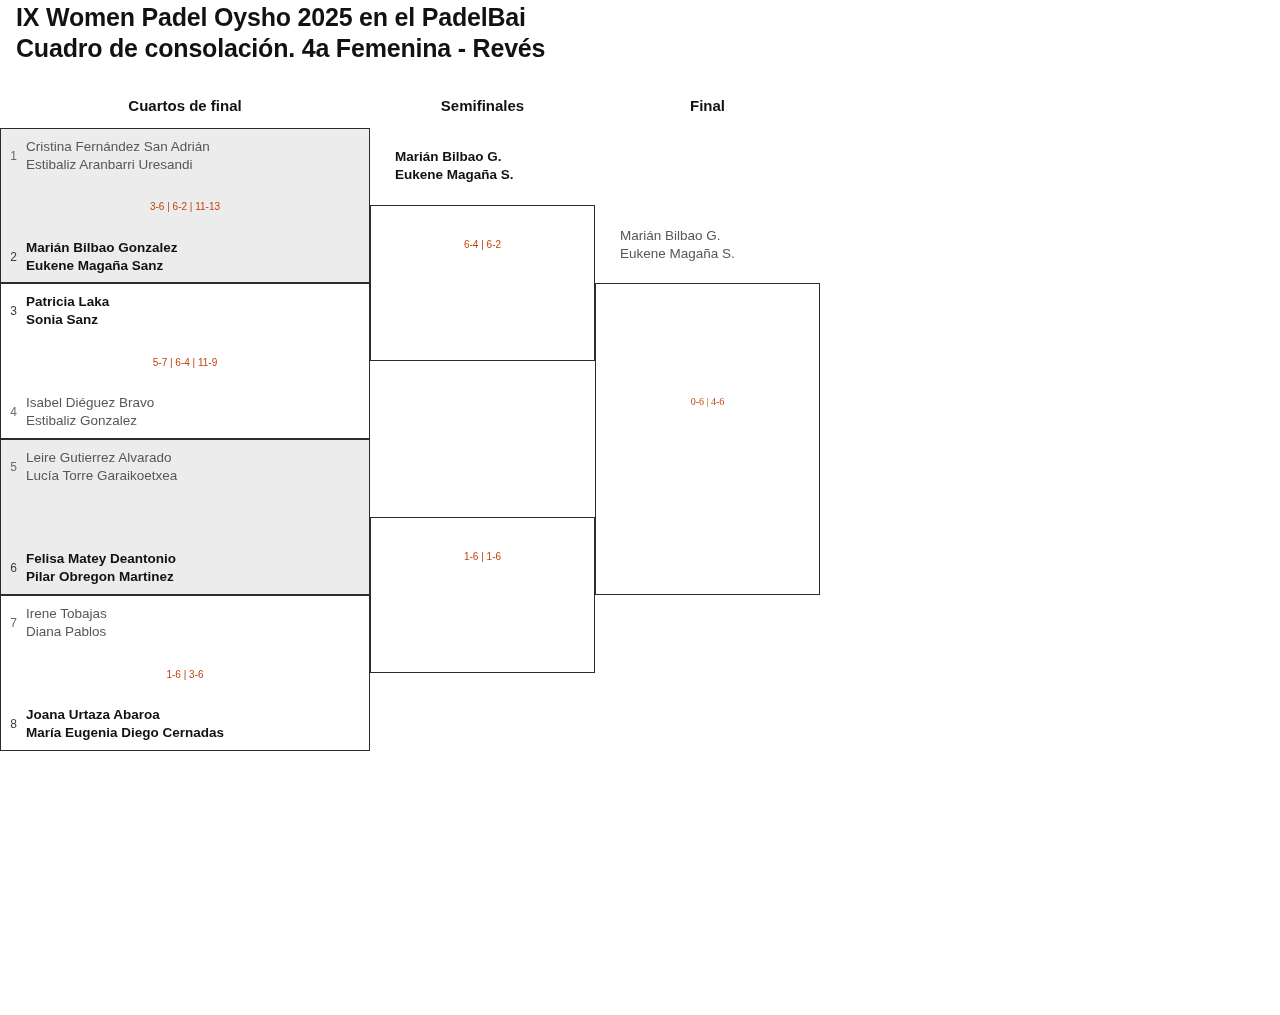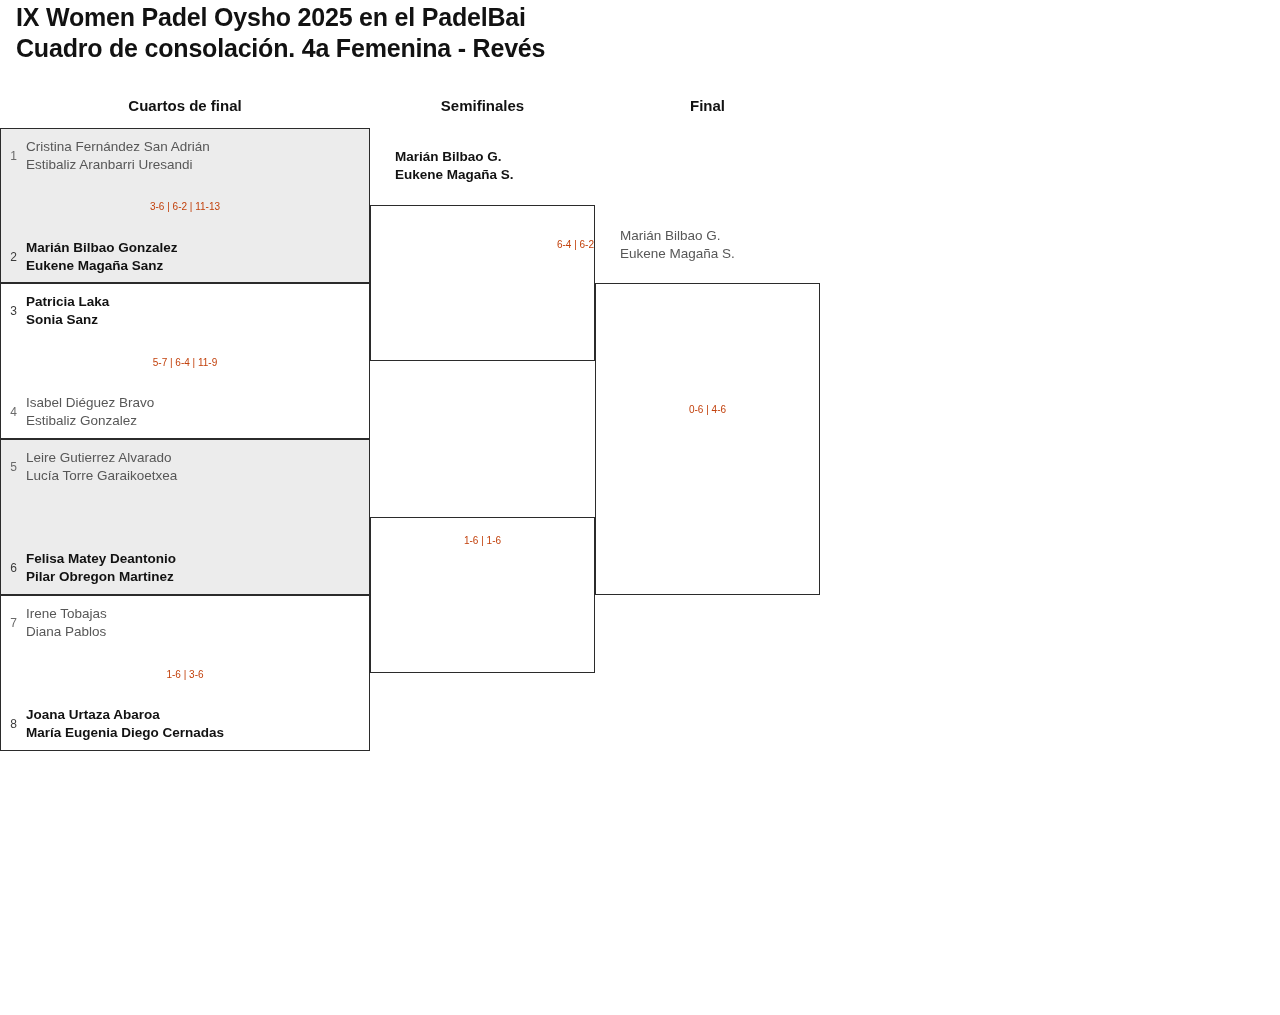--- a/index.html
+++ b/index.html
@@ -210,38 +210,38 @@
 
 
   <div class="team" style="left:370px; width:225px; top:616px;">
     <span class="names winner names-noseed">
       <span>Joana Urtaza A.</span><br>
       <span>María Eugenia D.</span>
     </span>
   </div>
 
   <div class="match-box plain" style="left:370px; top:205px; width:225px; height:156px;">
-    <div class="score centered-box" style="top:31px;text-align:right;">6-4 | 6-2</div>
+    <div class="score centered-box" style="top:31px;">6-4 | 6-2</div>
   </div>
 
   <div class="match-box plain" style="left:370px; top:517px; width:225px; height:156px;">
-    <div class="score centered-box" style="top:15px;">1-6 | 1-6</div>
+    <div class="score centered-box" style="top:31px;">1-6 | 1-6</div>
   </div>
 
   <div class="team" style="left:595px; width:225px; top:227px;">
     <span class="names loser names-noseed">
       <span>Marián Bilbao G.</span><br>
       <span>Eukene Magaña S.</span>
     </span>
   </div>
 
   <div class="team" style="left:595px; width:225px; top:531px;">
     <span class="names winner names-noseed">
       <span>Joana Urtaza A.</span><br>
       <span>María Eugenia D.</span>
     </span>
   </div>
 
   <div class="match-box plain" style="left:595px; top:283px; width:225px; height:312px;">
-    <div class="score centered-box" style="top:118px;">0-6 | 4-6</div>
+    <div class="score centered-box" style="top:110px;font-family:Liberation Serif, serif;">0-6 | 4-6</div>
   </div>
 
 </div>
 
 </body></html>

